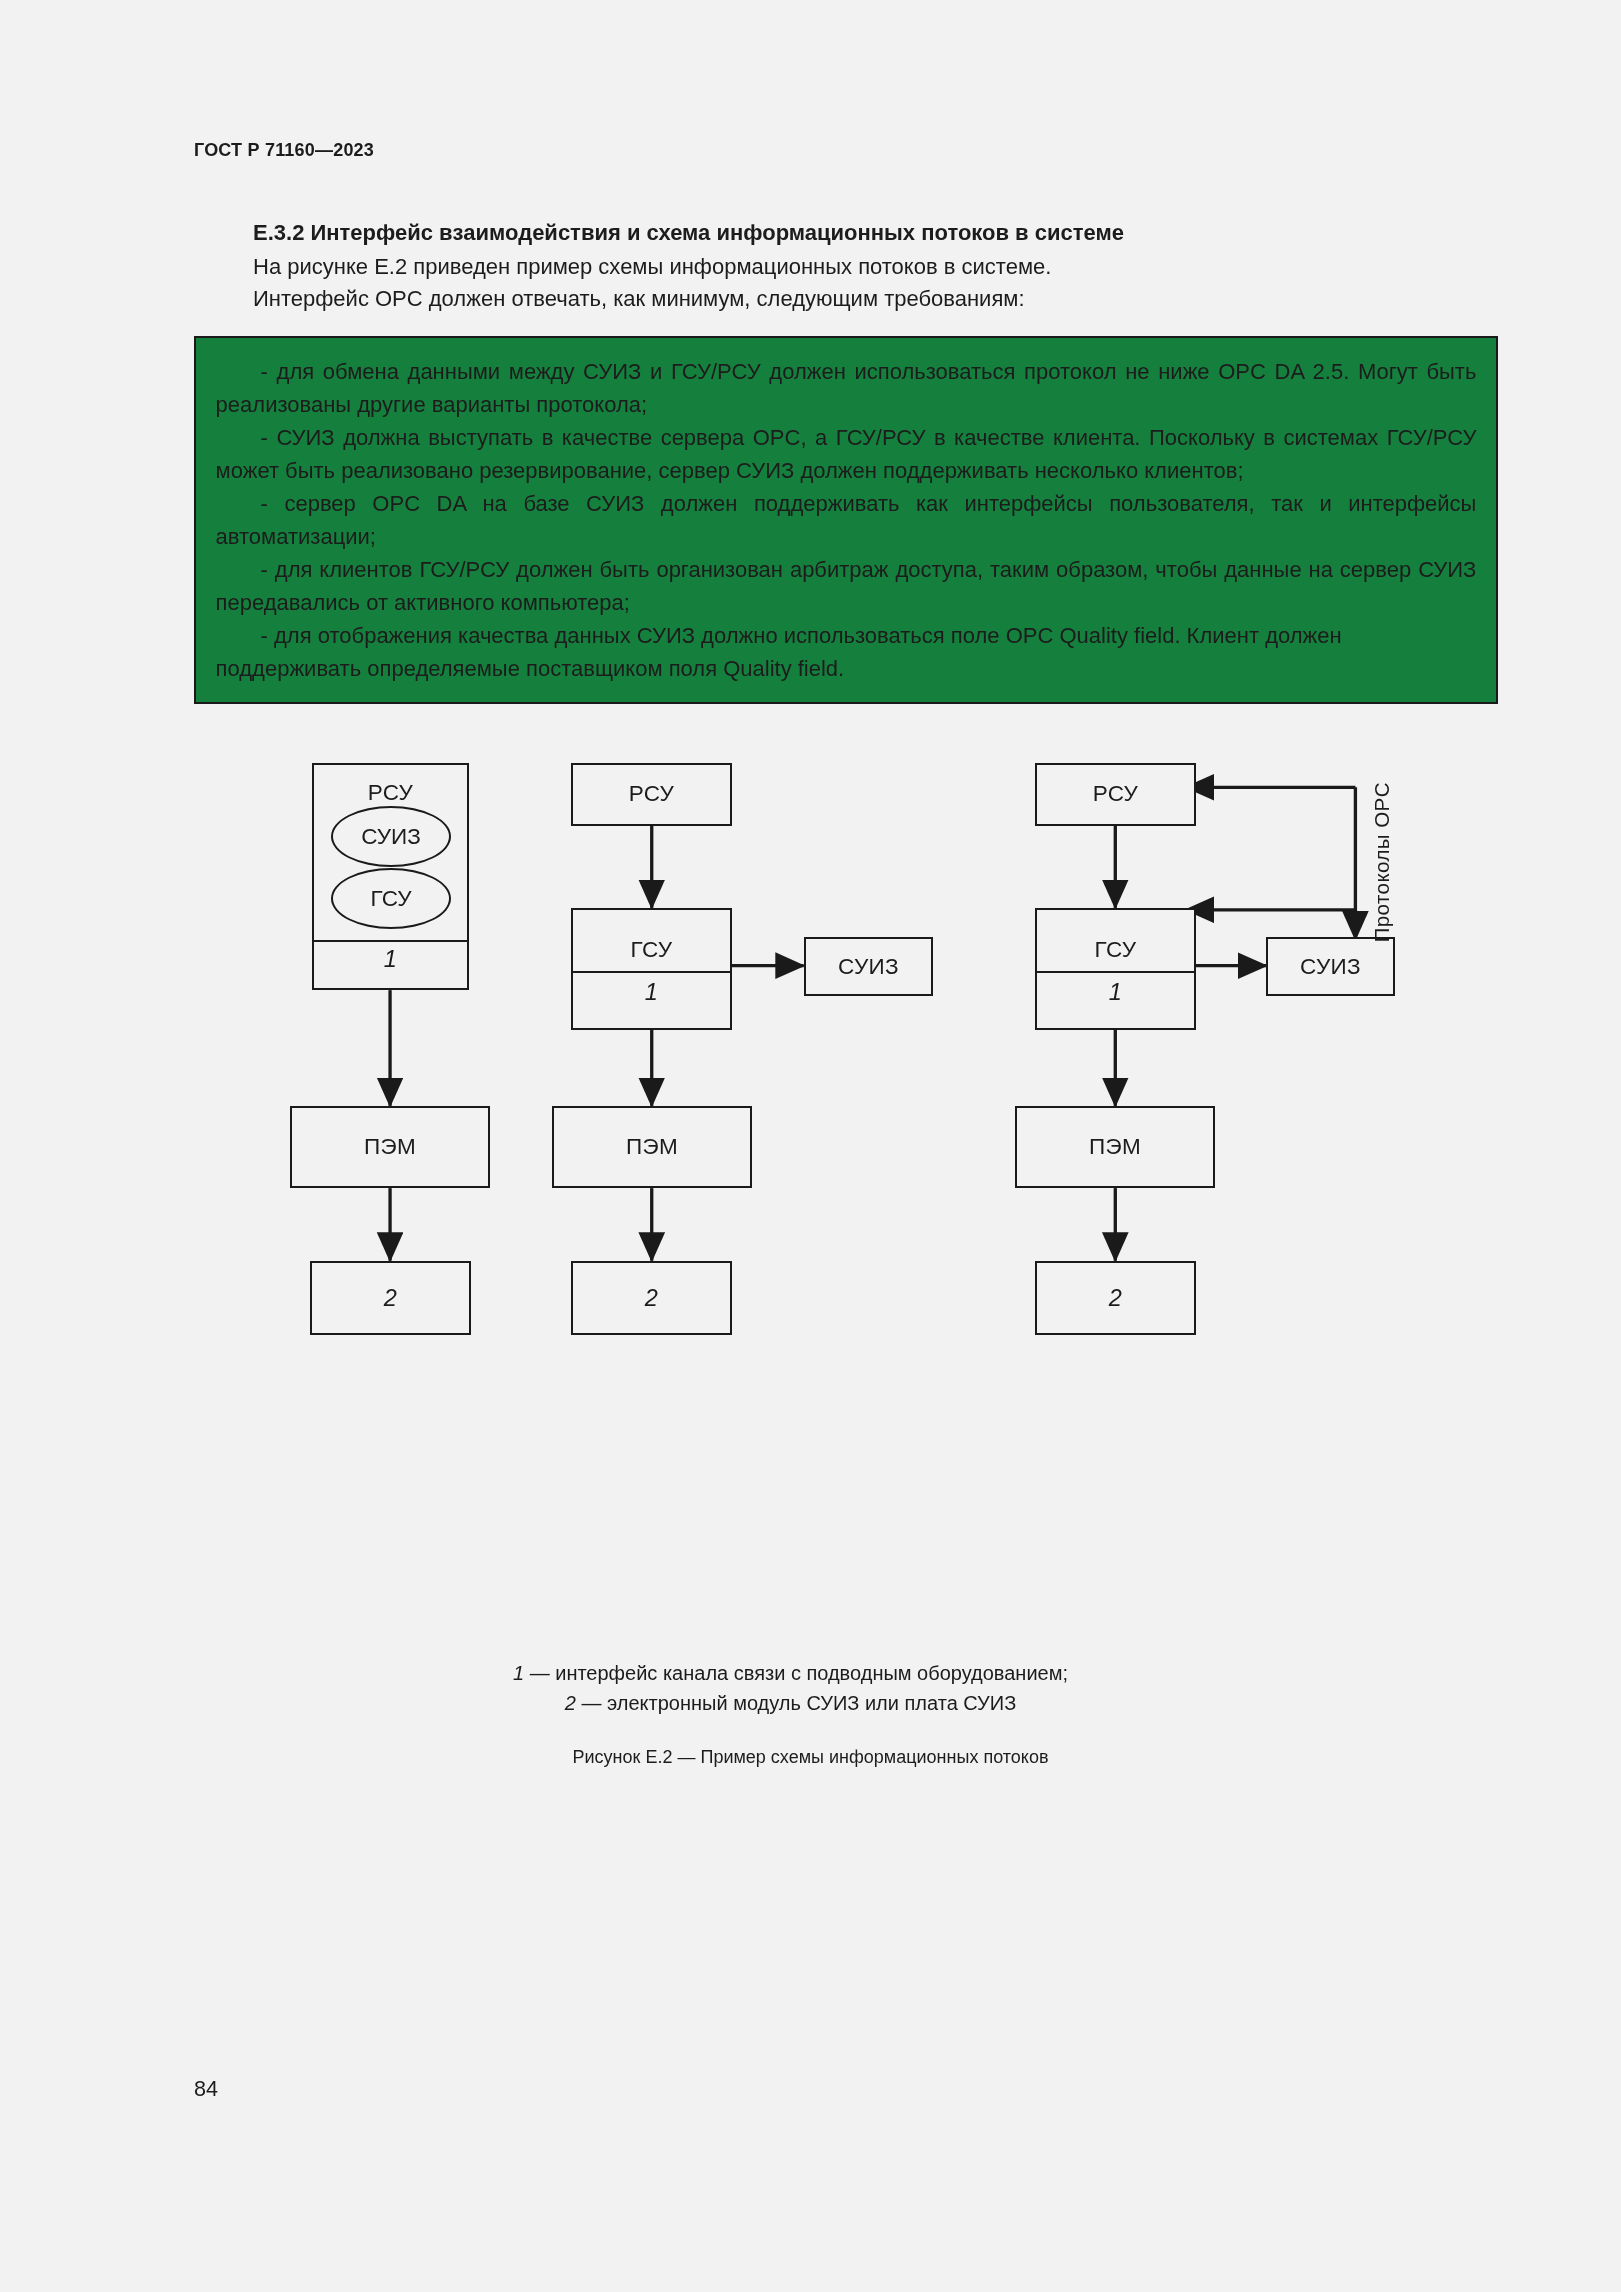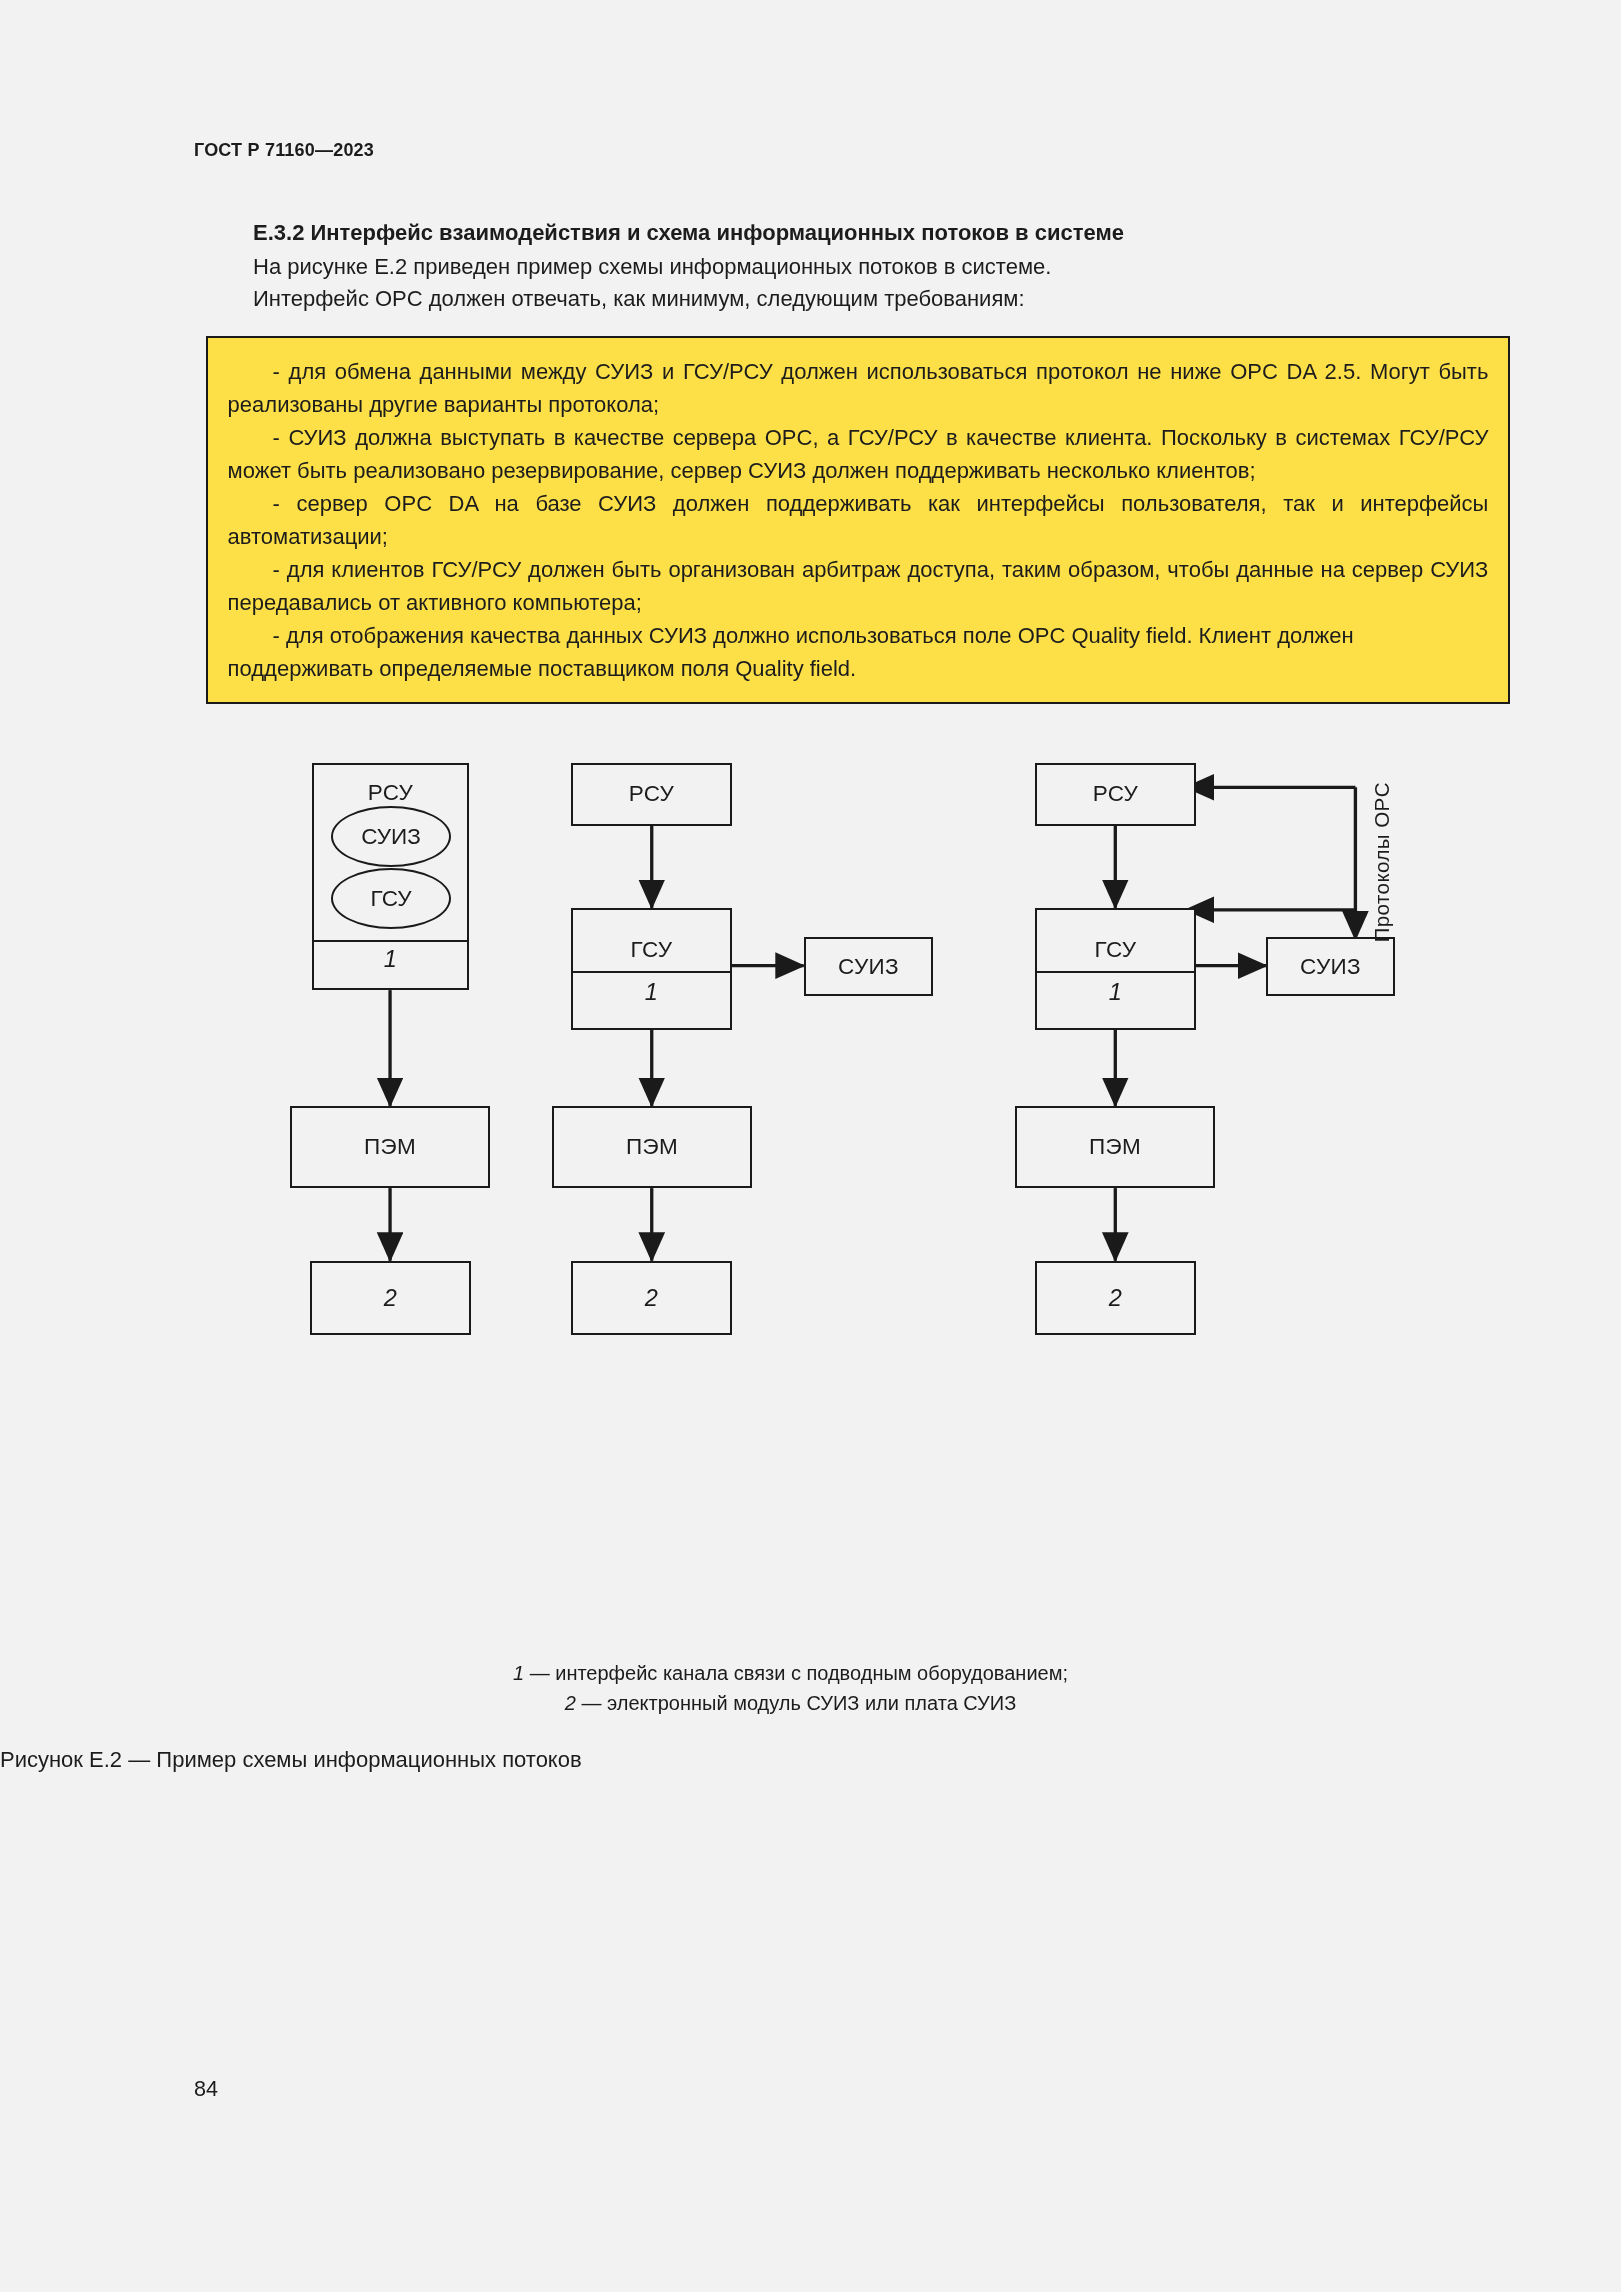--- a/index.html
+++ b/index.html
@@ -52,22 +52,21 @@
 
   
   .req-box {
     position: absolute;
     left: 194px;
     top: 336px;
     width: 1304px;
     border: 2.5px solid #1a1a1a;
     box-sizing: border-box;
     padding: 16.7px 19.6px 17.6px 19.6px;
-    background: #fde047;
-    margin-left: 12px;
+    background: #15803d;
   }
   .req-item {
     font-size: 22px;
     line-height: 33px;
     text-align: justify;
     text-indent: 45px;
     margin: 0;
     hyphens: manual;
   }
   .req-item:last-child { text-align: left; }
@@ -134,21 +133,22 @@
     text-align: center;
     font-size: 20px;
     line-height: 30px;
   }
   .legend .idx { font-style: italic; }
   .fig-caption {
     position: absolute;
     left: 0;
     top: 1747px;
     width: 1621px;
-    font-size: 22px;
+    text-align: center;
+    font-size: 18px;
   }
 
   
   .page-number {
     position: absolute;
     left: 194px;
     top: 2076px;
     font-size: 21.6px;
   }
 </style>

